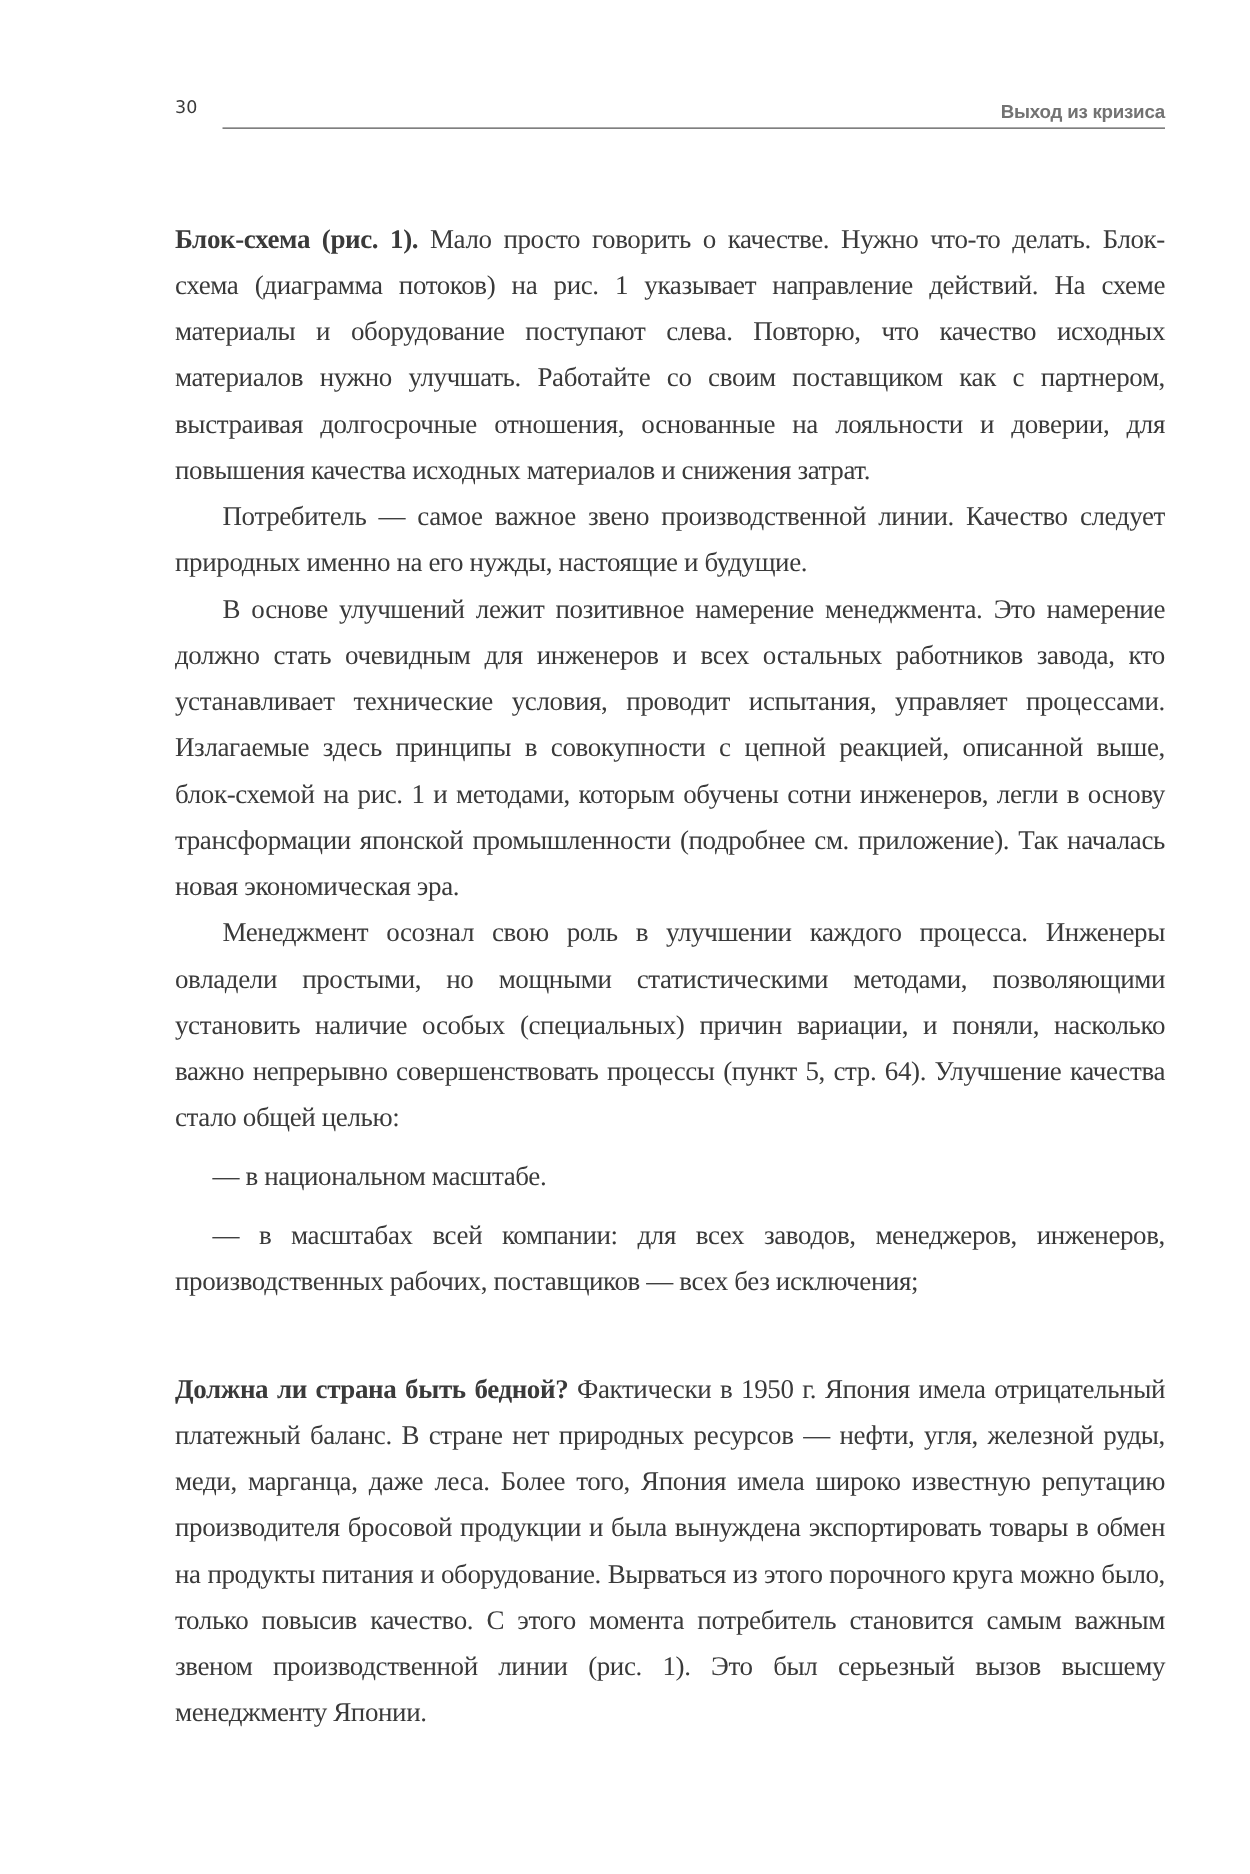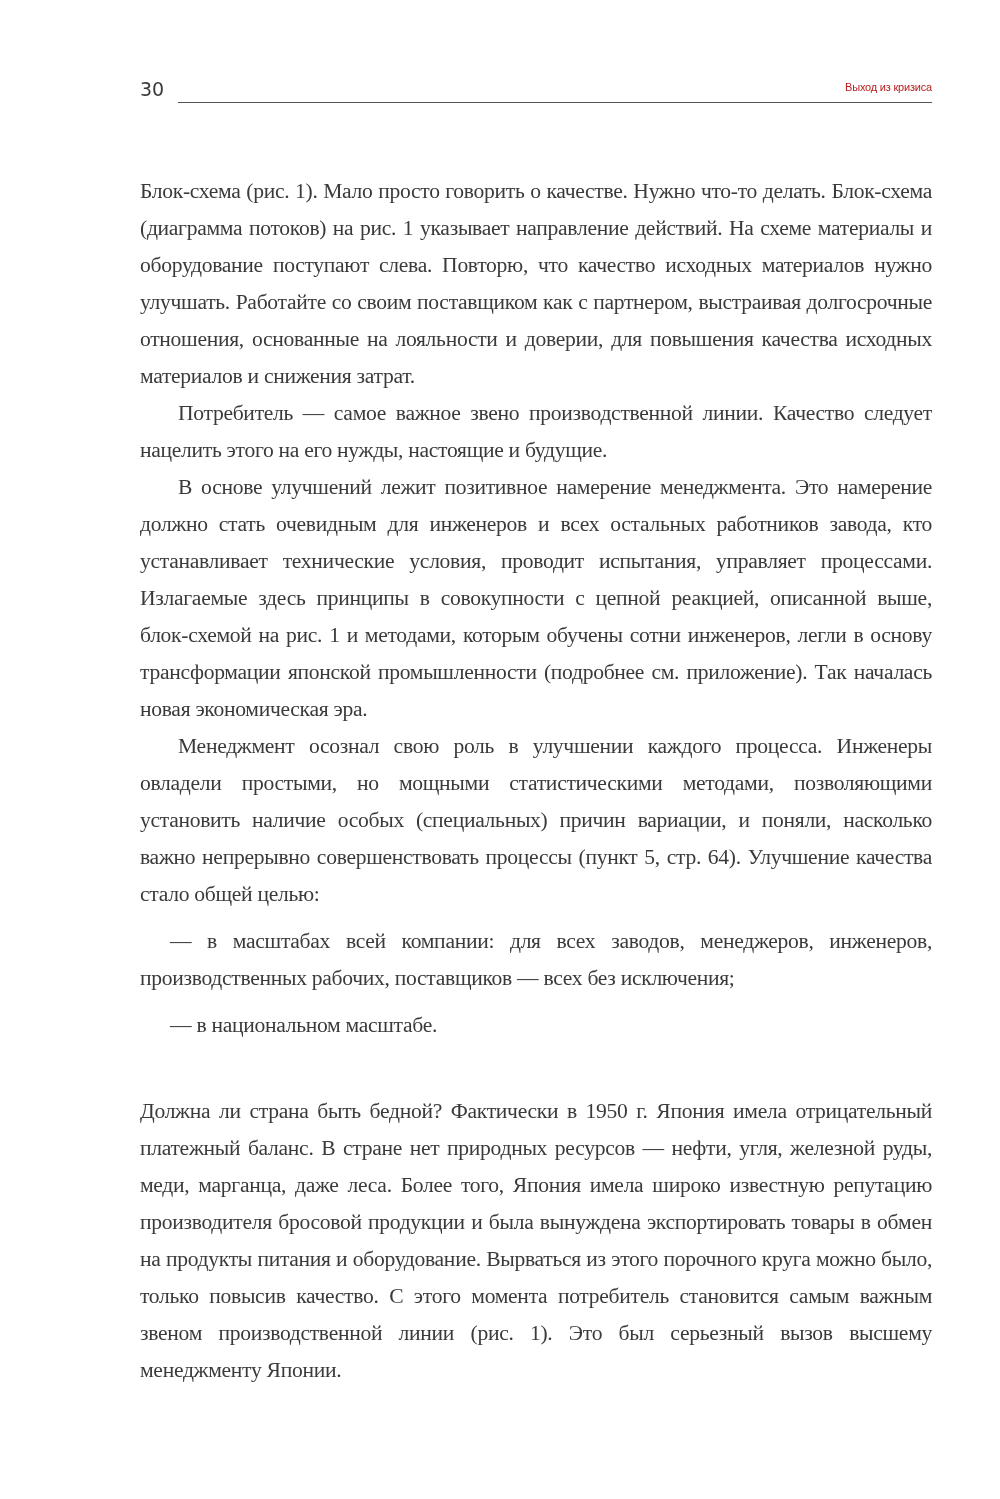--- a/index.html
+++ b/index.html
@@ -7,61 +7,61 @@
     width: 1000px; height: 1499px; background: #ffffff; color: #3a3a3a;
     font-family: "Liberation Serif", "DejaVu Serif", serif;
     position: relative; overflow: hidden;
   }
   .header {
     position: absolute; left: 140px; top: 78px; width: 792px; height: 26px;
   }
   .page-num {
     position: absolute; left: 0; top: 0;
     font-family: "DejaVu Sans", "Liberation Sans", sans-serif;
-    font-size: 19px; color: #3a3a3a;
+    font-size: 14px; color: #3a3a3a;
   }
   .running-title {
     position: absolute; right: 0; top: 3px;
     font-family: "Liberation Sans", "DejaVu Sans", sans-serif;
-    font-size: 11px; color: #b91c1c; letter-spacing: -0.2px;
+    font-size: 15px; color: #737373; letter-spacing: -0.2px; font-weight: bold;
   }
   .rule {
     position: absolute; left: 38px; right: 0; top: 24px; height: 0;
     border-top: 1.5px solid #555;
   }
   .body-text {
     position: absolute; left: 140px; top: 131px; width: 792px;
     font-size: 21.6px; line-height: 37px; text-align: justify;
     letter-spacing: -0.3px;
   }
   .body-text p { margin: 0; }
   .indent { text-indent: 38px; }
   .gap-sm { margin-top: 10px !important; }
   .gap-lg { margin-top: 42px !important; }
-  .bold { font-weight: normal; }
+  .bold { font-weight: bold; }
   .list-item { text-indent: 30px; }
 </style>
 </head>
 <body>
 
 <div class="header">
   <span class="page-num">30</span>
   <div class="rule"></div>
   <span class="running-title">Выход из кризиса</span>
 </div>
 
 <div class="body-text">
 
   <p class="gap-lg"><span class="bold">Блок-схема (рис. 1).</span><span> Мало просто говорить о качестве. Нужно что-то делать. Блок-схема (диаграмма потоков) на рис. 1 указывает направление действий. На схеме материалы и оборудование поступают слева. Повторю, что качество исходных материалов нужно улучшать. Работайте со своим поставщиком как с партнером, выстраивая долгосрочные отношения, основанные на лояльности и доверии, для повышения качества исходных материалов и снижения затрат.</span></p>
 
-  <p class="indent"><span>Потребитель — самое важное звено производственной линии. Качество следует нацелить этого на его нужды, настоящие и будущие.</span></p>
+  <p class="indent"><span>Потребитель — самое важное звено производственной линии. Качество следует природных именно на его нужды, настоящие и будущие.</span></p>
 
   <p class="indent"><span>В основе улучшений лежит позитивное намерение менеджмента. Это намерение должно стать очевидным для инженеров и всех остальных работников завода, кто устанавливает технические условия, проводит испытания, управляет процессами. Излагаемые здесь принципы в совокупности с цепной реакцией, описанной выше, блок-схемой на рис. 1 и методами, которым обучены сотни инженеров, легли в основу трансформации японской промышленности (подробнее см. приложение). Так началась новая экономическая эра.</span></p>
 
   <p class="indent"><span>Менеджмент осознал свою роль в улучшении каждого процесса. Инженеры овладели простыми, но мощными статистическими методами, позволяющими установить наличие особых (специальных) причин вариации, и поняли, насколько важно непрерывно совершенствовать процессы (пункт 5, стр. 64). Улучшение качества стало общей целью:</span></p>
 
+  <p class="list-item gap-sm"><span>— в национальном масштабе.</span></p>
+
   <p class="list-item gap-sm"><span>— в масштабах всей компании: для всех заводов, менеджеров, инженеров, производственных рабочих, поставщиков — всех без исключения;</span></p>
-
-  <p class="list-item gap-sm"><span>— в национальном масштабе.</span></p>
 
 
   <p class="gap-lg" style="margin-top:49px !important"><span class="bold">Должна ли страна быть бедной?</span><span> Фактически в 1950 г. Япония имела отрицательный платежный баланс. В стране нет природных ресурсов — нефти, угля, железной руды, меди, марганца, даже леса. Более того, Япония имела широко известную репутацию производителя бросовой продукции и была вынуждена экспортировать товары в обмен на продукты питания и оборудование. Вырваться из этого порочного круга можно было, только повысив качество. С этого момента потребитель становится самым важным звеном производственной линии (рис. 1). Это был серьезный вызов высшему менеджменту Японии.</span></p>
 </div>
 
 </body></html>

